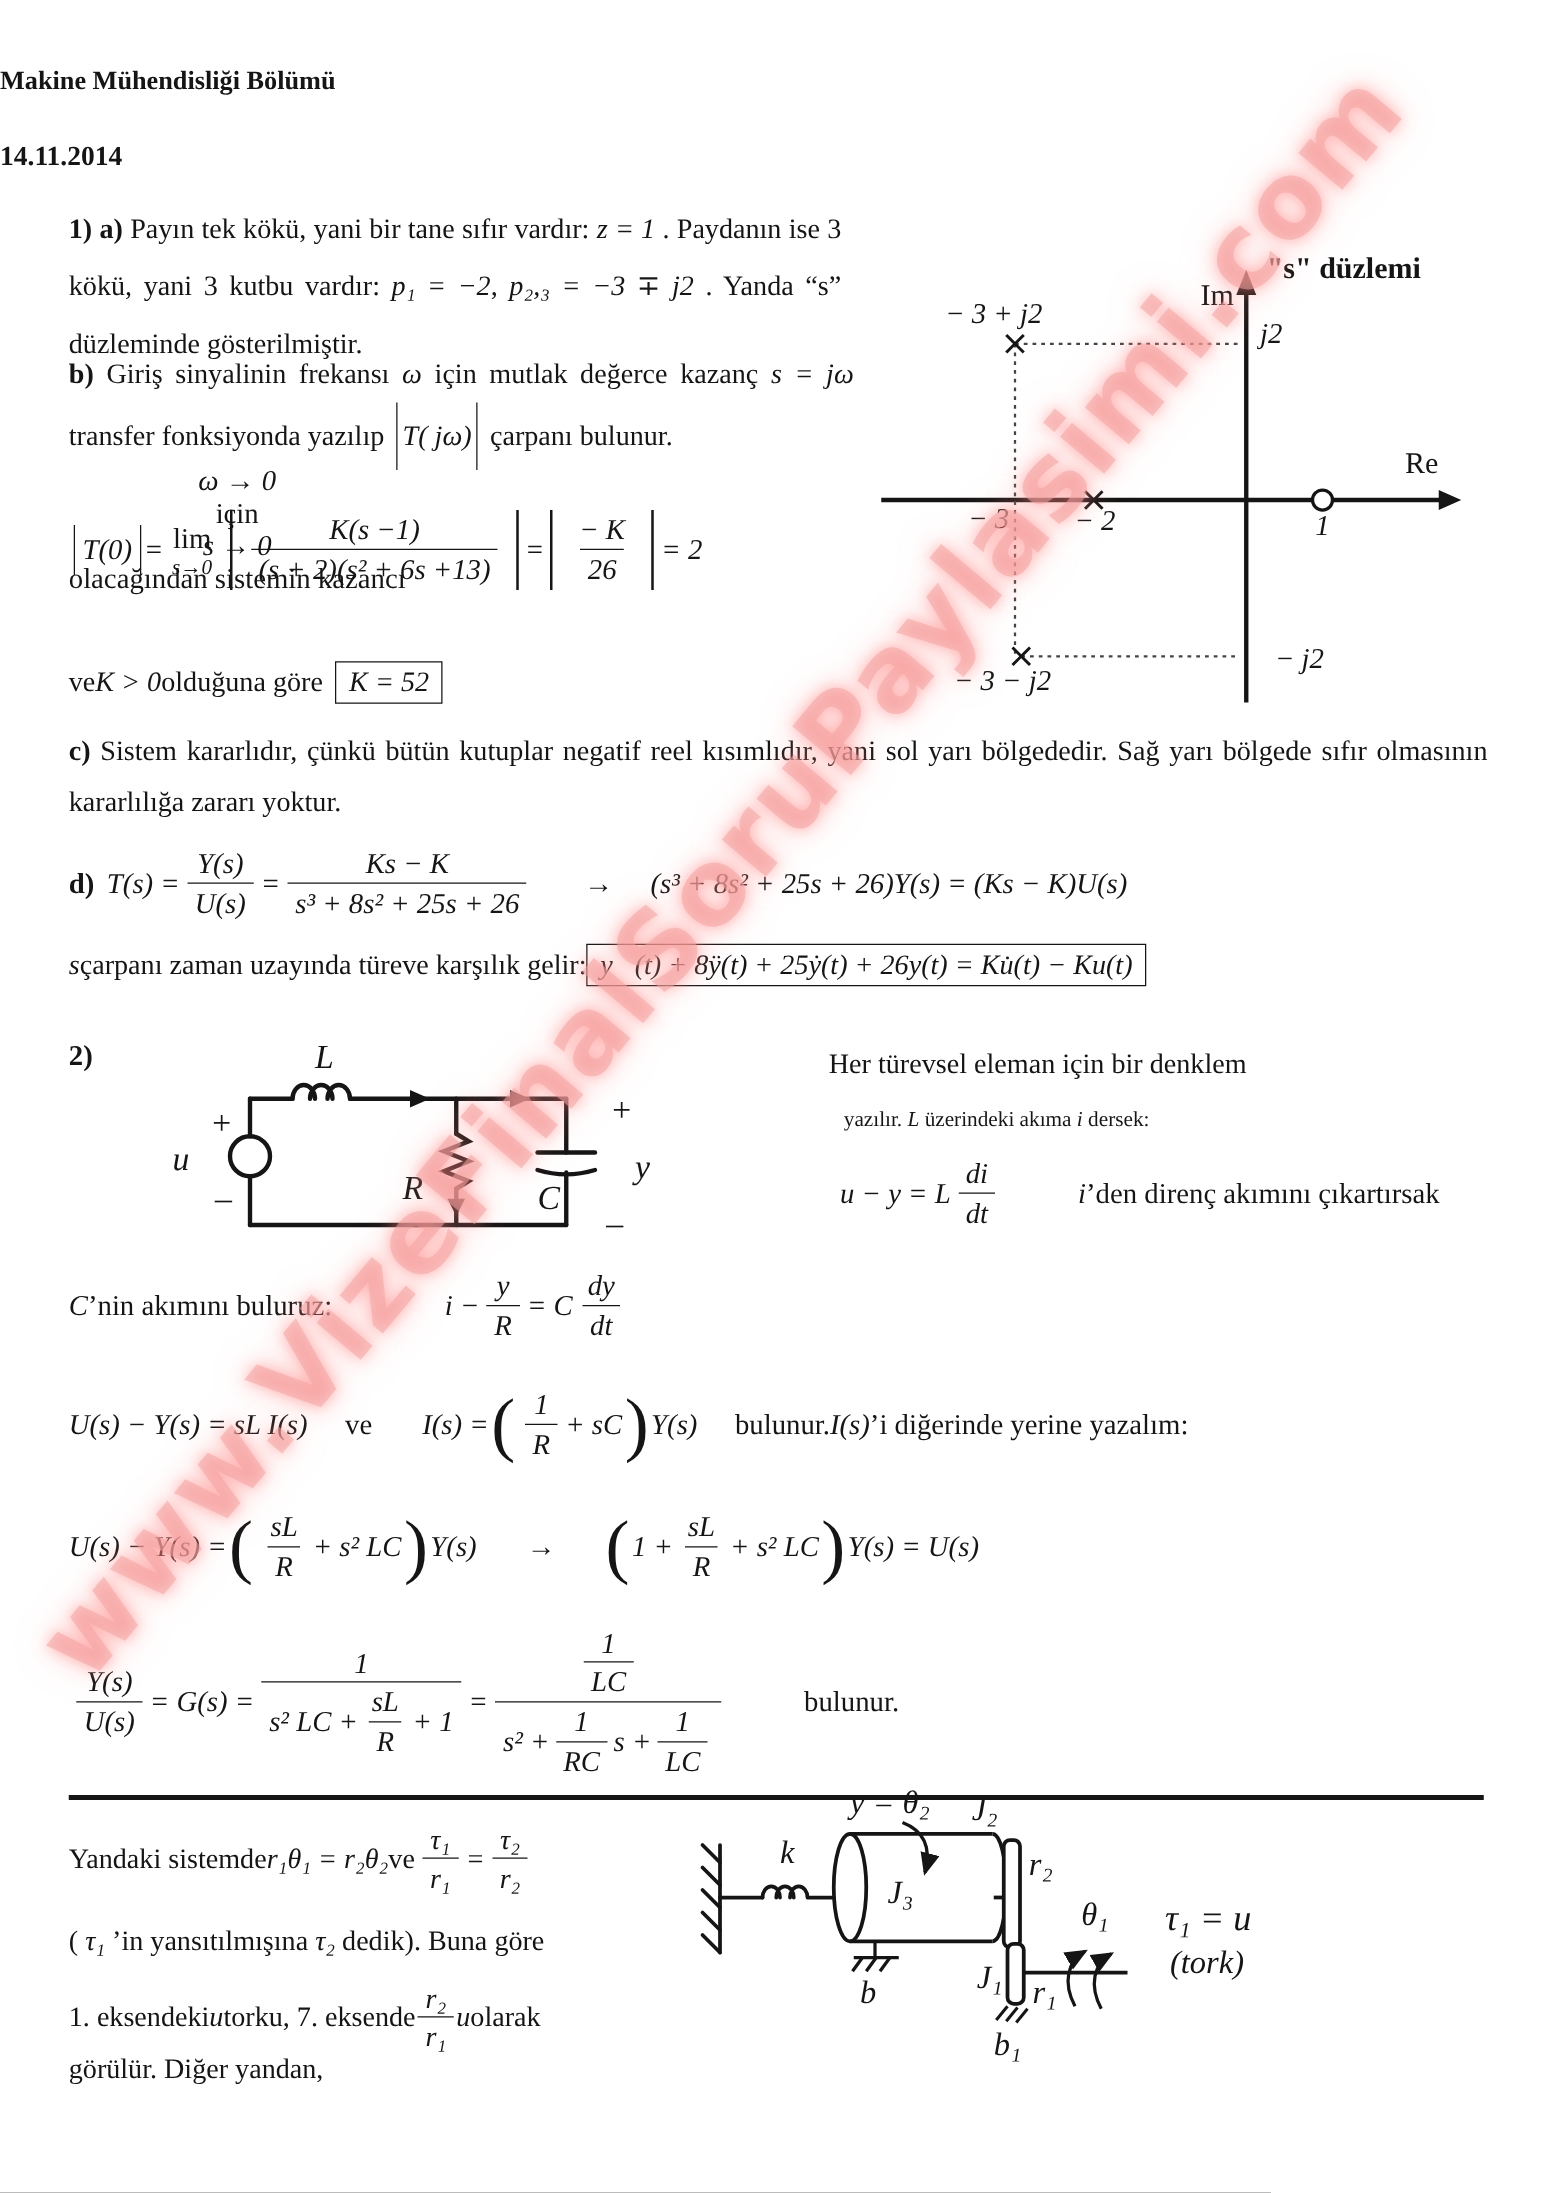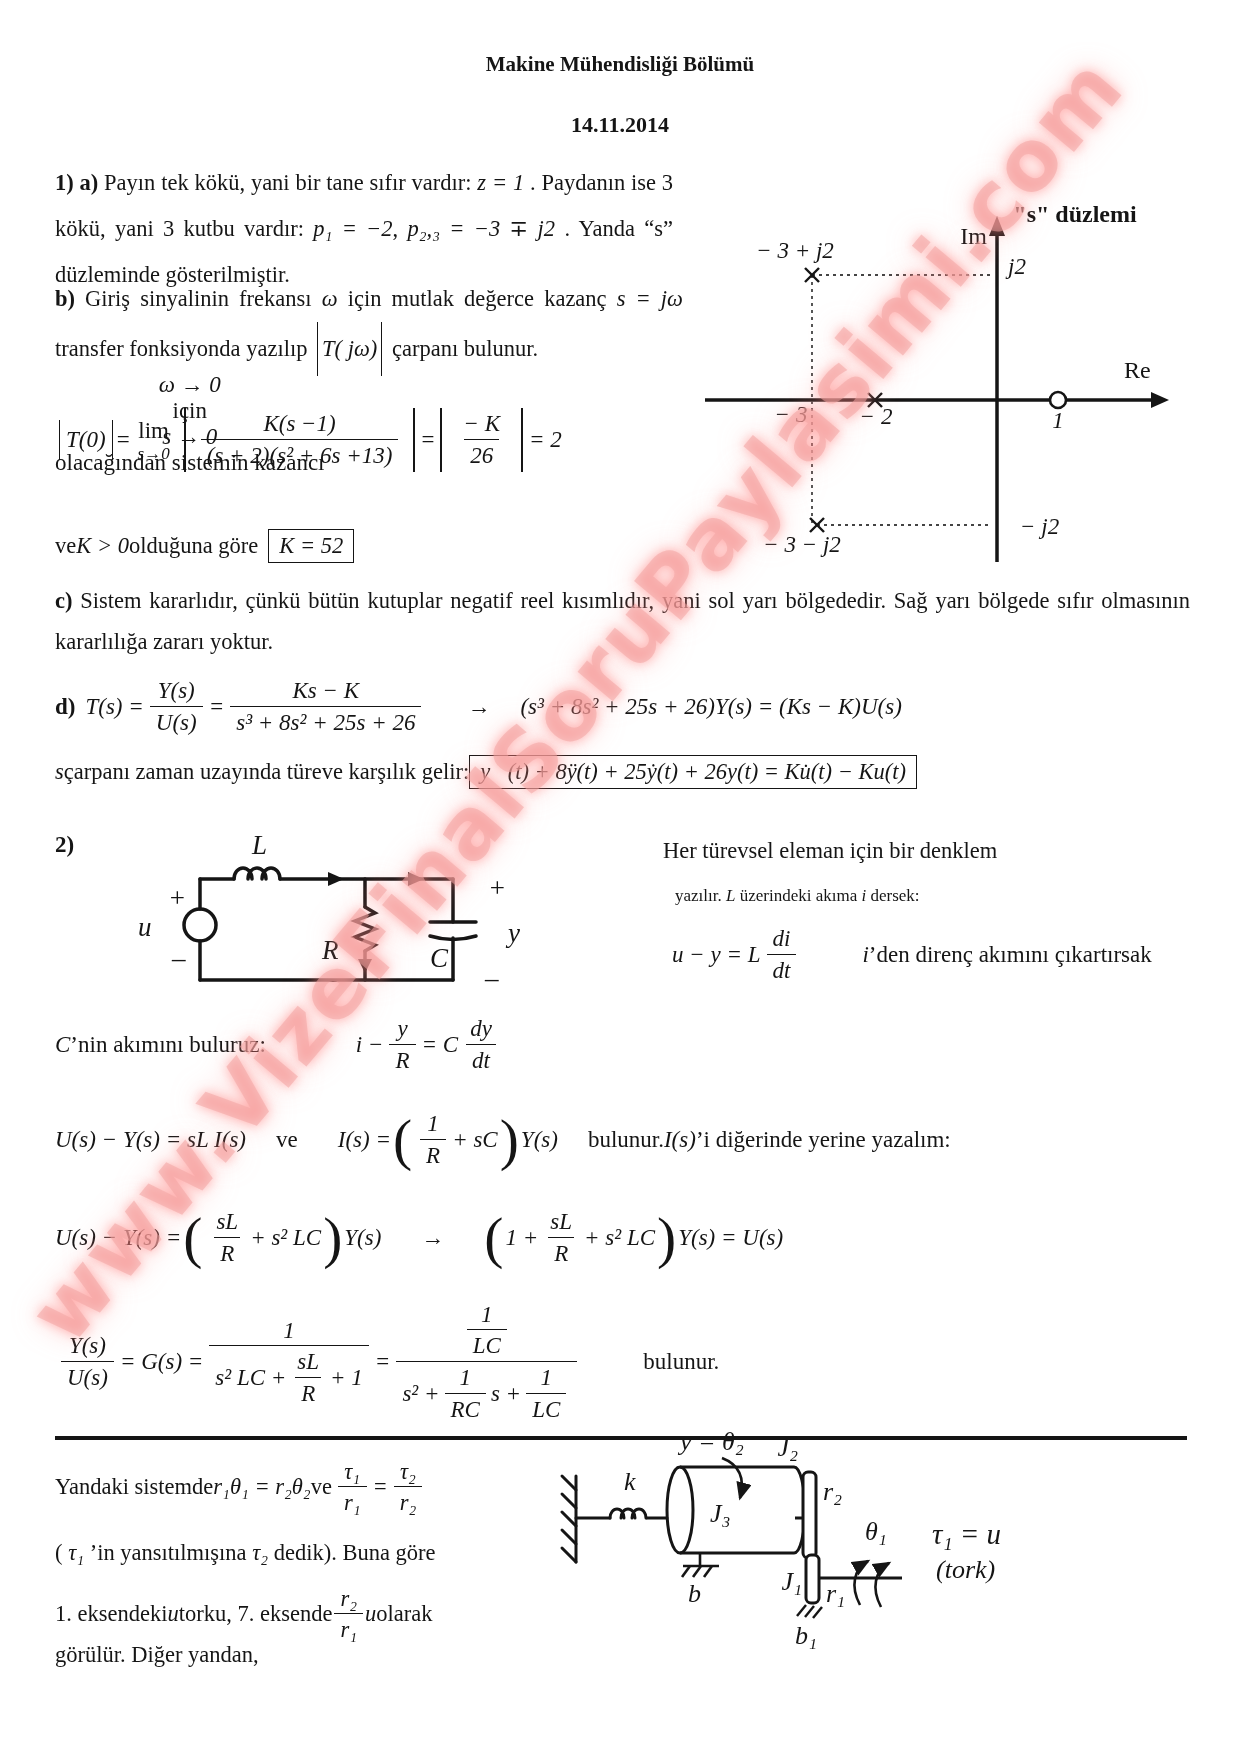--- a/index.html
+++ b/index.html
@@ -1,19 +1,19 @@
 <!DOCTYPE html>
 <html><head>
 <meta charset="utf-8">
 <style>
   html,body { margin:0; padding:0; background:#888; }
   .page { position:relative; width:1240px; height:1754px; background:#ffffff; overflow:hidden;
           font-family:"Liberation Serif","DejaVu Serif",serif; color:#151515; margin:0 auto; }
   .abs { position:absolute; }
-  .hdr { left:0; width:100%; text-align:center; font-weight:bold; }
+  .hdr { left:0; width:100%; text-align:left; font-weight:bold; }
   .par { font-size:22.5px; line-height:46px; text-align:justify; text-align-last:left; }
   .row { display:flex; align-items:center; font-size:23px; }
   .mi { font-style:italic; }
   .tx { font-style:normal; }
   .bd { font-weight:bold; }
   .fr { display:inline-flex; flex-direction:column; align-items:center; vertical-align:middle;
         margin:0 6px; line-height:1.2; font-style:italic; }
   .fr .n { padding:0 6px 1px; display:flex; align-items:center; }
   .fr .d { border-top:1.8px solid #151515; padding:2px 6px 0; display:flex; align-items:center; }
   .absbar { border-left:1.8px solid #151515; border-right:1.8px solid #151515;

